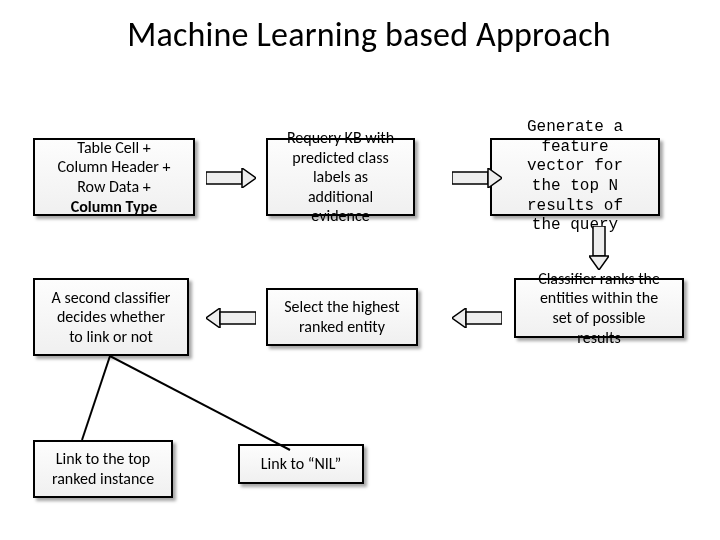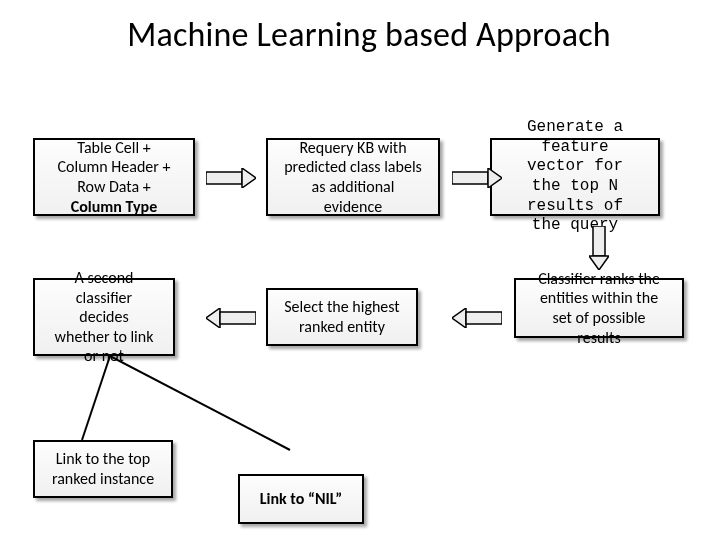--- a/index.html
+++ b/index.html
@@ -41,45 +41,45 @@
 </style>
 </head>
 <body>
 
 <div class="title">Machine Learning based Approach</div>
 
 <div class="box" style="left:33px; top:138px; width:162px; height:78px;">
   <span><span>Table Cell + Column Header + Row Data + </span><b>Column Type</b></span>
 </div>
 
-<div class="box" style="left:266px; top:138px; width:174px; height:78px;">
+<div class="box" style="left:266px; top:138px; width:149px; height:78px;">
   <span>Requery KB with predicted class labels as additional evidence</span>
 </div>
 
 <div class="box" style="left:490px; top:138px; width:170px; height:78px;font-family:Liberation Mono, monospace;">
   <span>Generate a feature vector for the top N results of the query</span>
 </div>
 
-<div class="box" style="left:33px; top:278px; width:142px; height:78px;">
+<div class="box" style="left:33px; top:278px; width:156px; height:78px;">
   <span>A second classifier decides whether to link or not</span>
 </div>
 
 <div class="box" style="left:266px; top:288px; width:152px; height:58px;">
   <span>Select the highest ranked entity</span>
 </div>
 
 <div class="box" style="left:514px; top:278px; width:170px; height:60px;">
   <span>Classifier ranks the entities within the set of possible results</span>
 </div>
 
 <div class="box" style="left:33px; top:440px; width:140px; height:58px;">
   <span>Link to the top ranked instance</span>
 </div>
 
-<div class="box" style="left:238px; top:474px; width:126px; height:50px;font-weight:bold;">
+<div class="box" style="left:238px; top:444px; width:126px; height:40px;">
   <span>Link to “NIL”</span>
 </div>
 
 <div class="arrow" style="left:206px; top:168px;">
 <svg width="50" height="20">
       <rect x="0" y="4" width="36" height="12" fill="#eee" stroke="#000" stroke-width="1.5"></rect>
       <polygon points="36,0 50,10 36,20" fill="#eee" stroke="#000" stroke-width="1.5"></polygon>
     </svg>
 </div>
 

